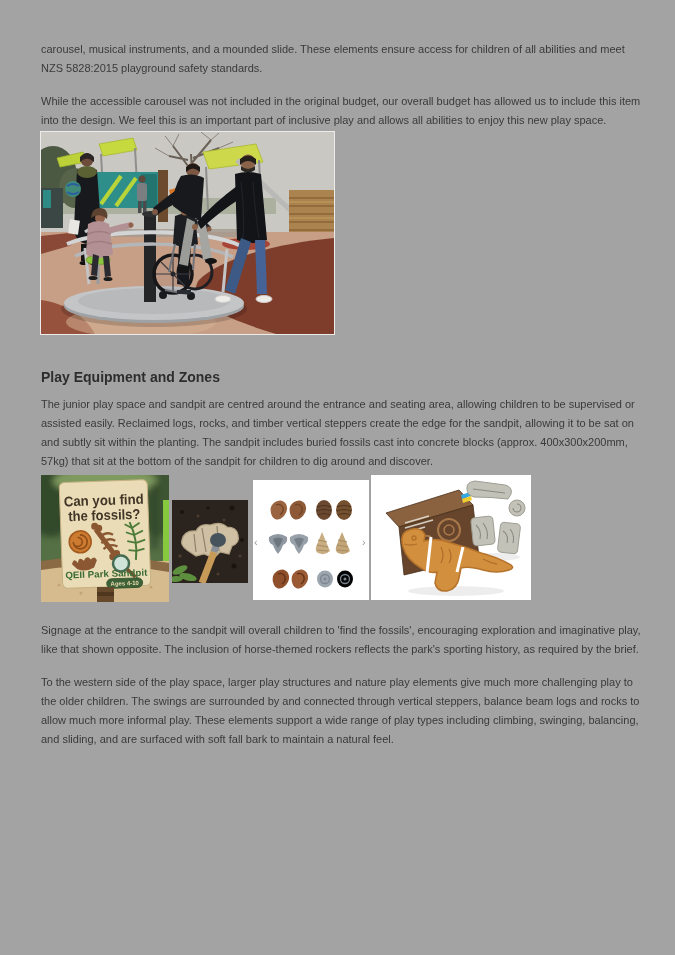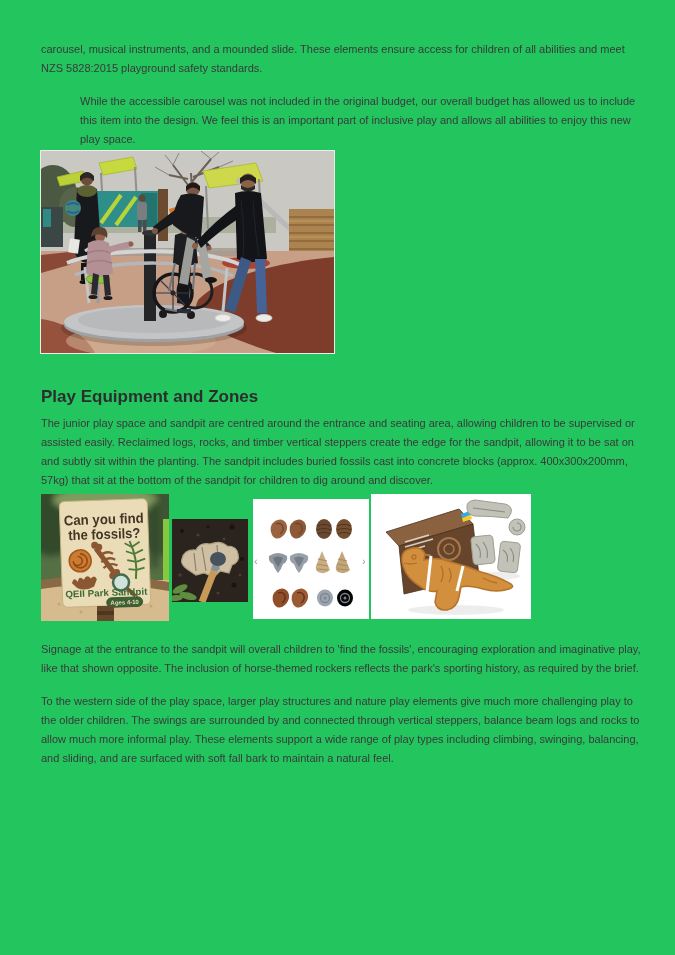--- a/index.html
+++ b/index.html
@@ -1,23 +1,23 @@
 <!DOCTYPE html>
 <html><head>
 <meta charset="utf-8">
 <style>
   html,body{margin:0;padding:0;background:#ffffff;}
   .page{
-    position:relative;width:675px;height:955px;background:#22c55e;box-sizing:border-box;
+    position:relative;width:675px;height:955px;background:#a3a3a3;box-sizing:border-box;
     padding:40px 28px 0 41px;
     font-family:"Liberation Sans",sans-serif;font-size:11px;line-height:19px;color:#3a3a3a;
   }
   .page p{margin:0 0 14px 0;}
-  p.tight{margin-bottom:2px;margin-left:39px;}
-  .section-heading{font-weight:bold;font-size:17px;color:#2d2d2d;margin:34px 0 8px 0;line-height:19px;}
+  p.tight{margin-bottom:2px;}
+  .section-heading{font-weight:bold;font-size:14px;color:#2d2d2d;margin:34px 0 8px 0;line-height:19px;}
   figure{margin:0;}
   .photo-frame svg{display:block;outline:1px solid #ececec;}
   .image-row{position:relative;height:130px;margin:2px 0 16px 0;}
   .image-row svg{position:absolute;display:block;}
   .sign-svg{left:0;top:0;}
   .soil-svg{left:131px;top:25px;}
   .grid-svg{left:212px;top:5px;}
   .dino-svg{left:330px;top:0;}
   .caption{font-style:italic;margin:0 0 11px 0;}
 </style>

